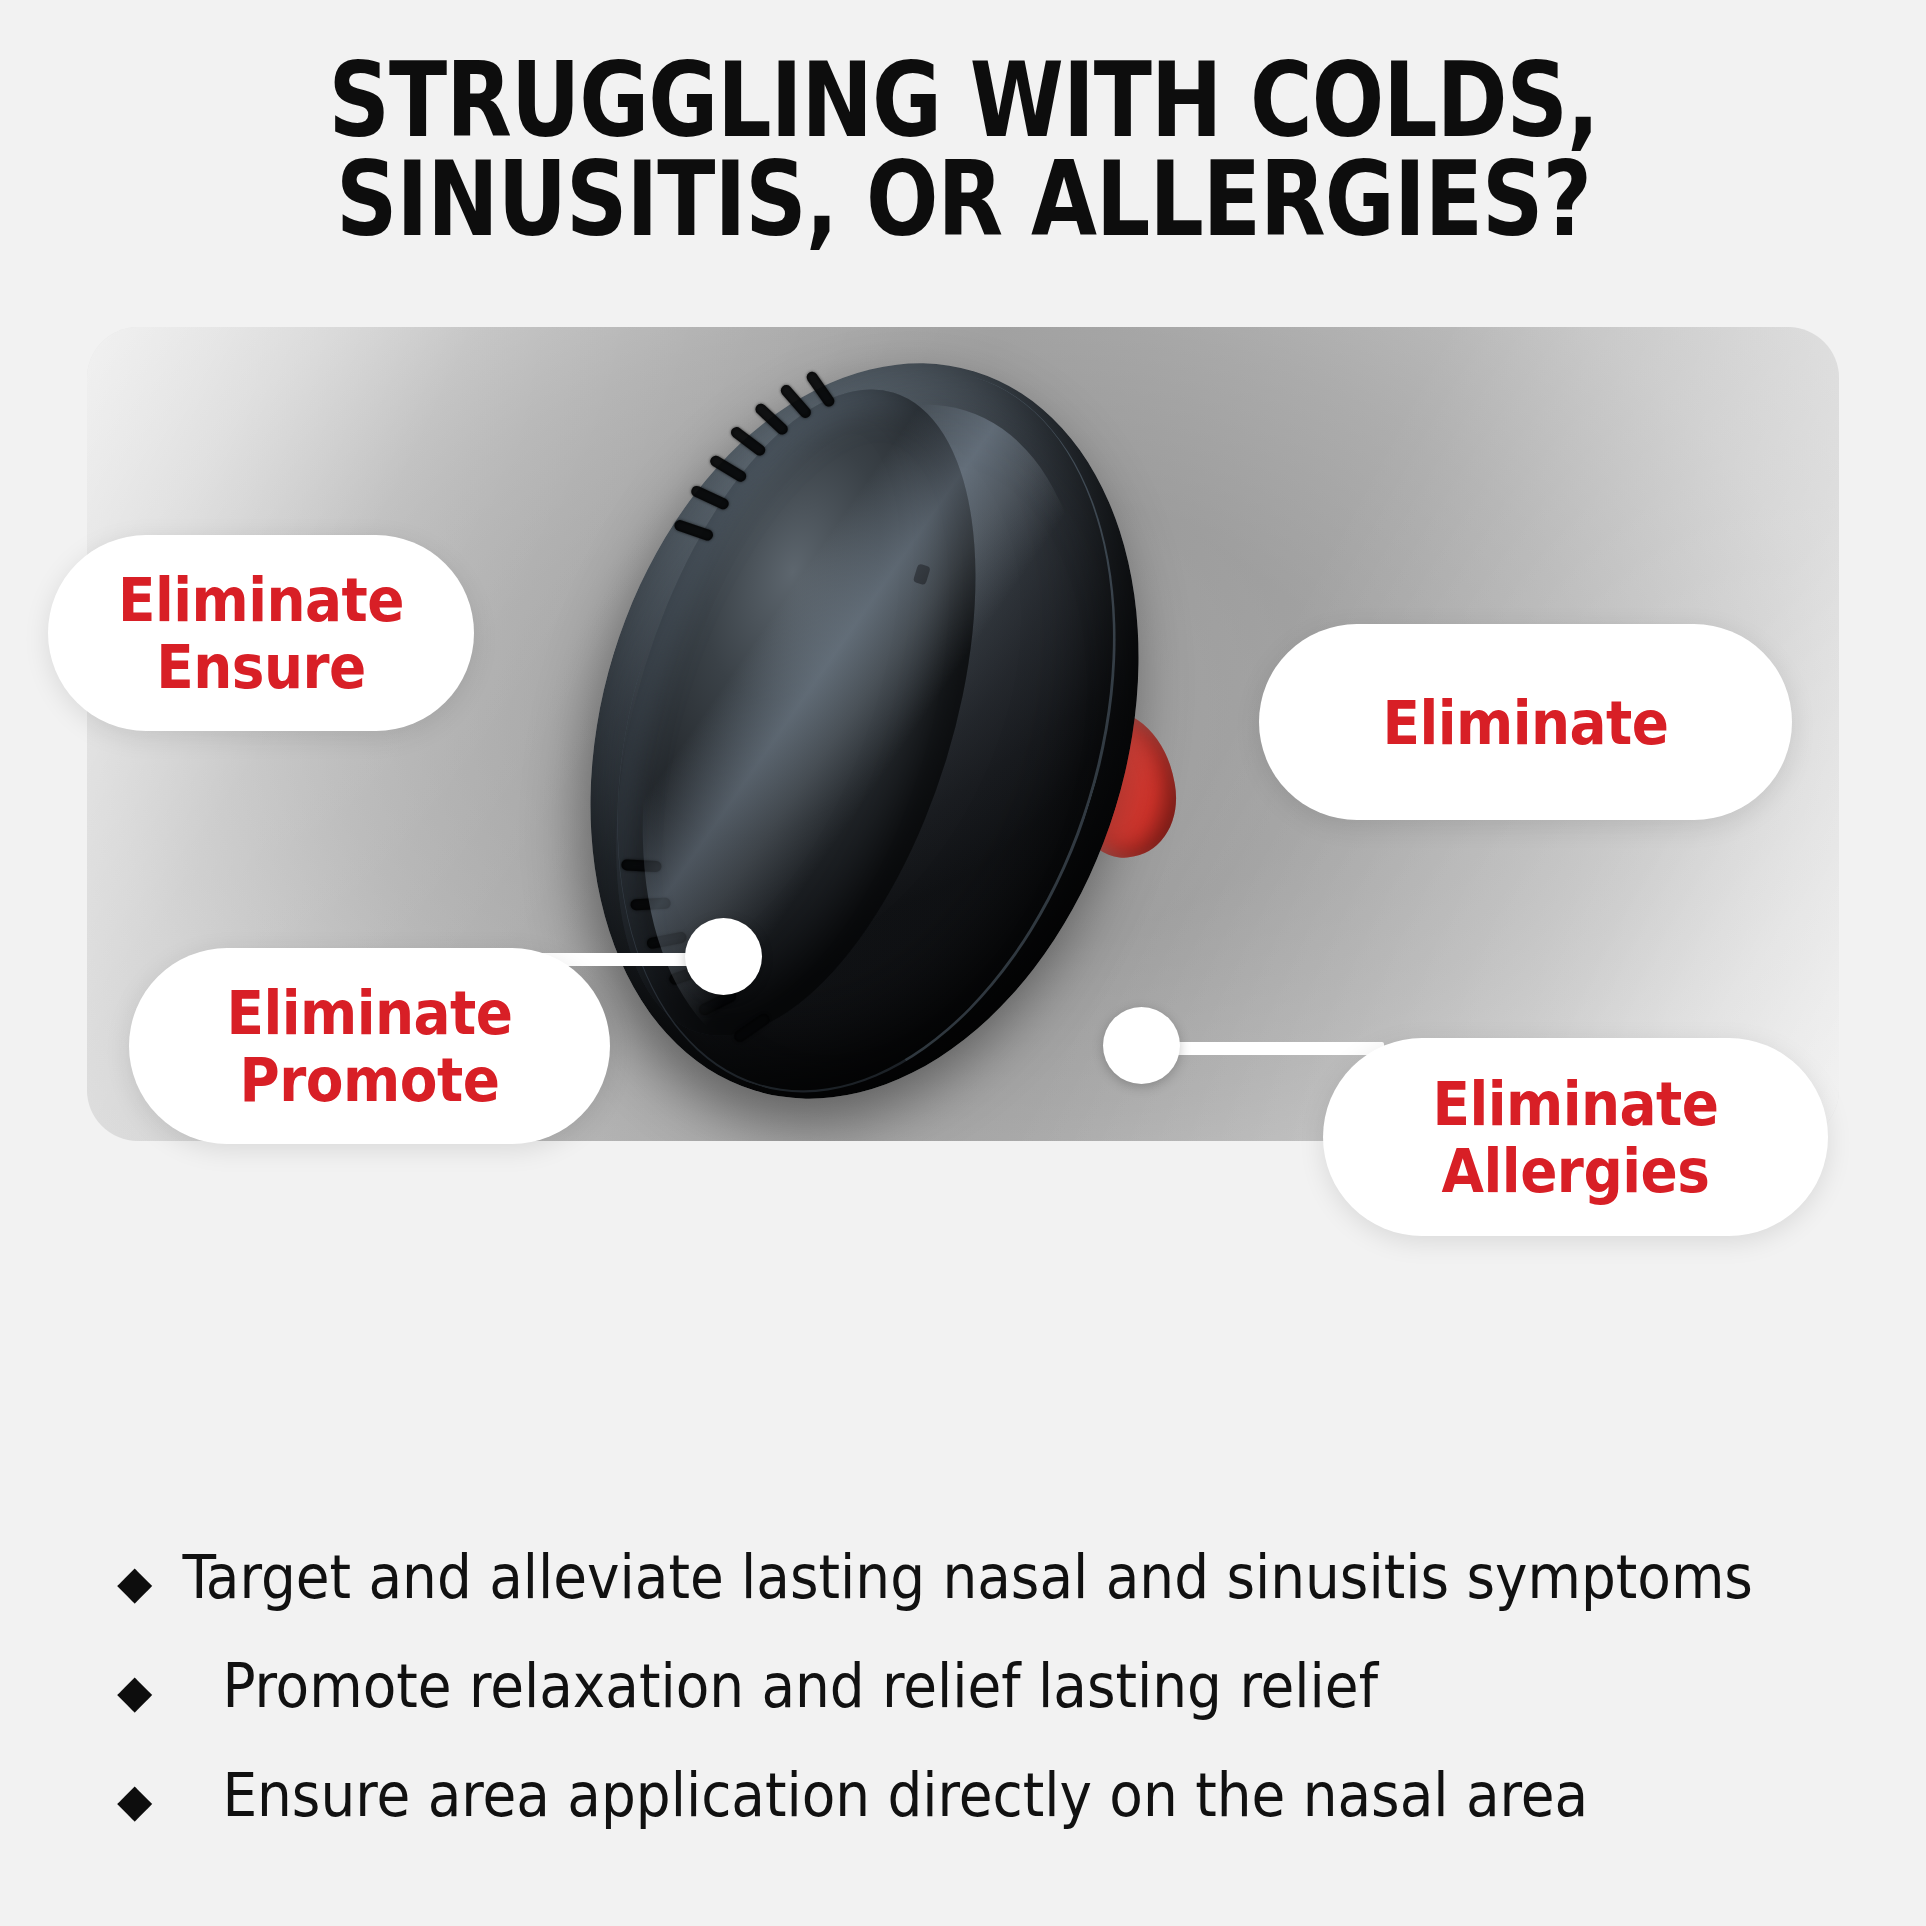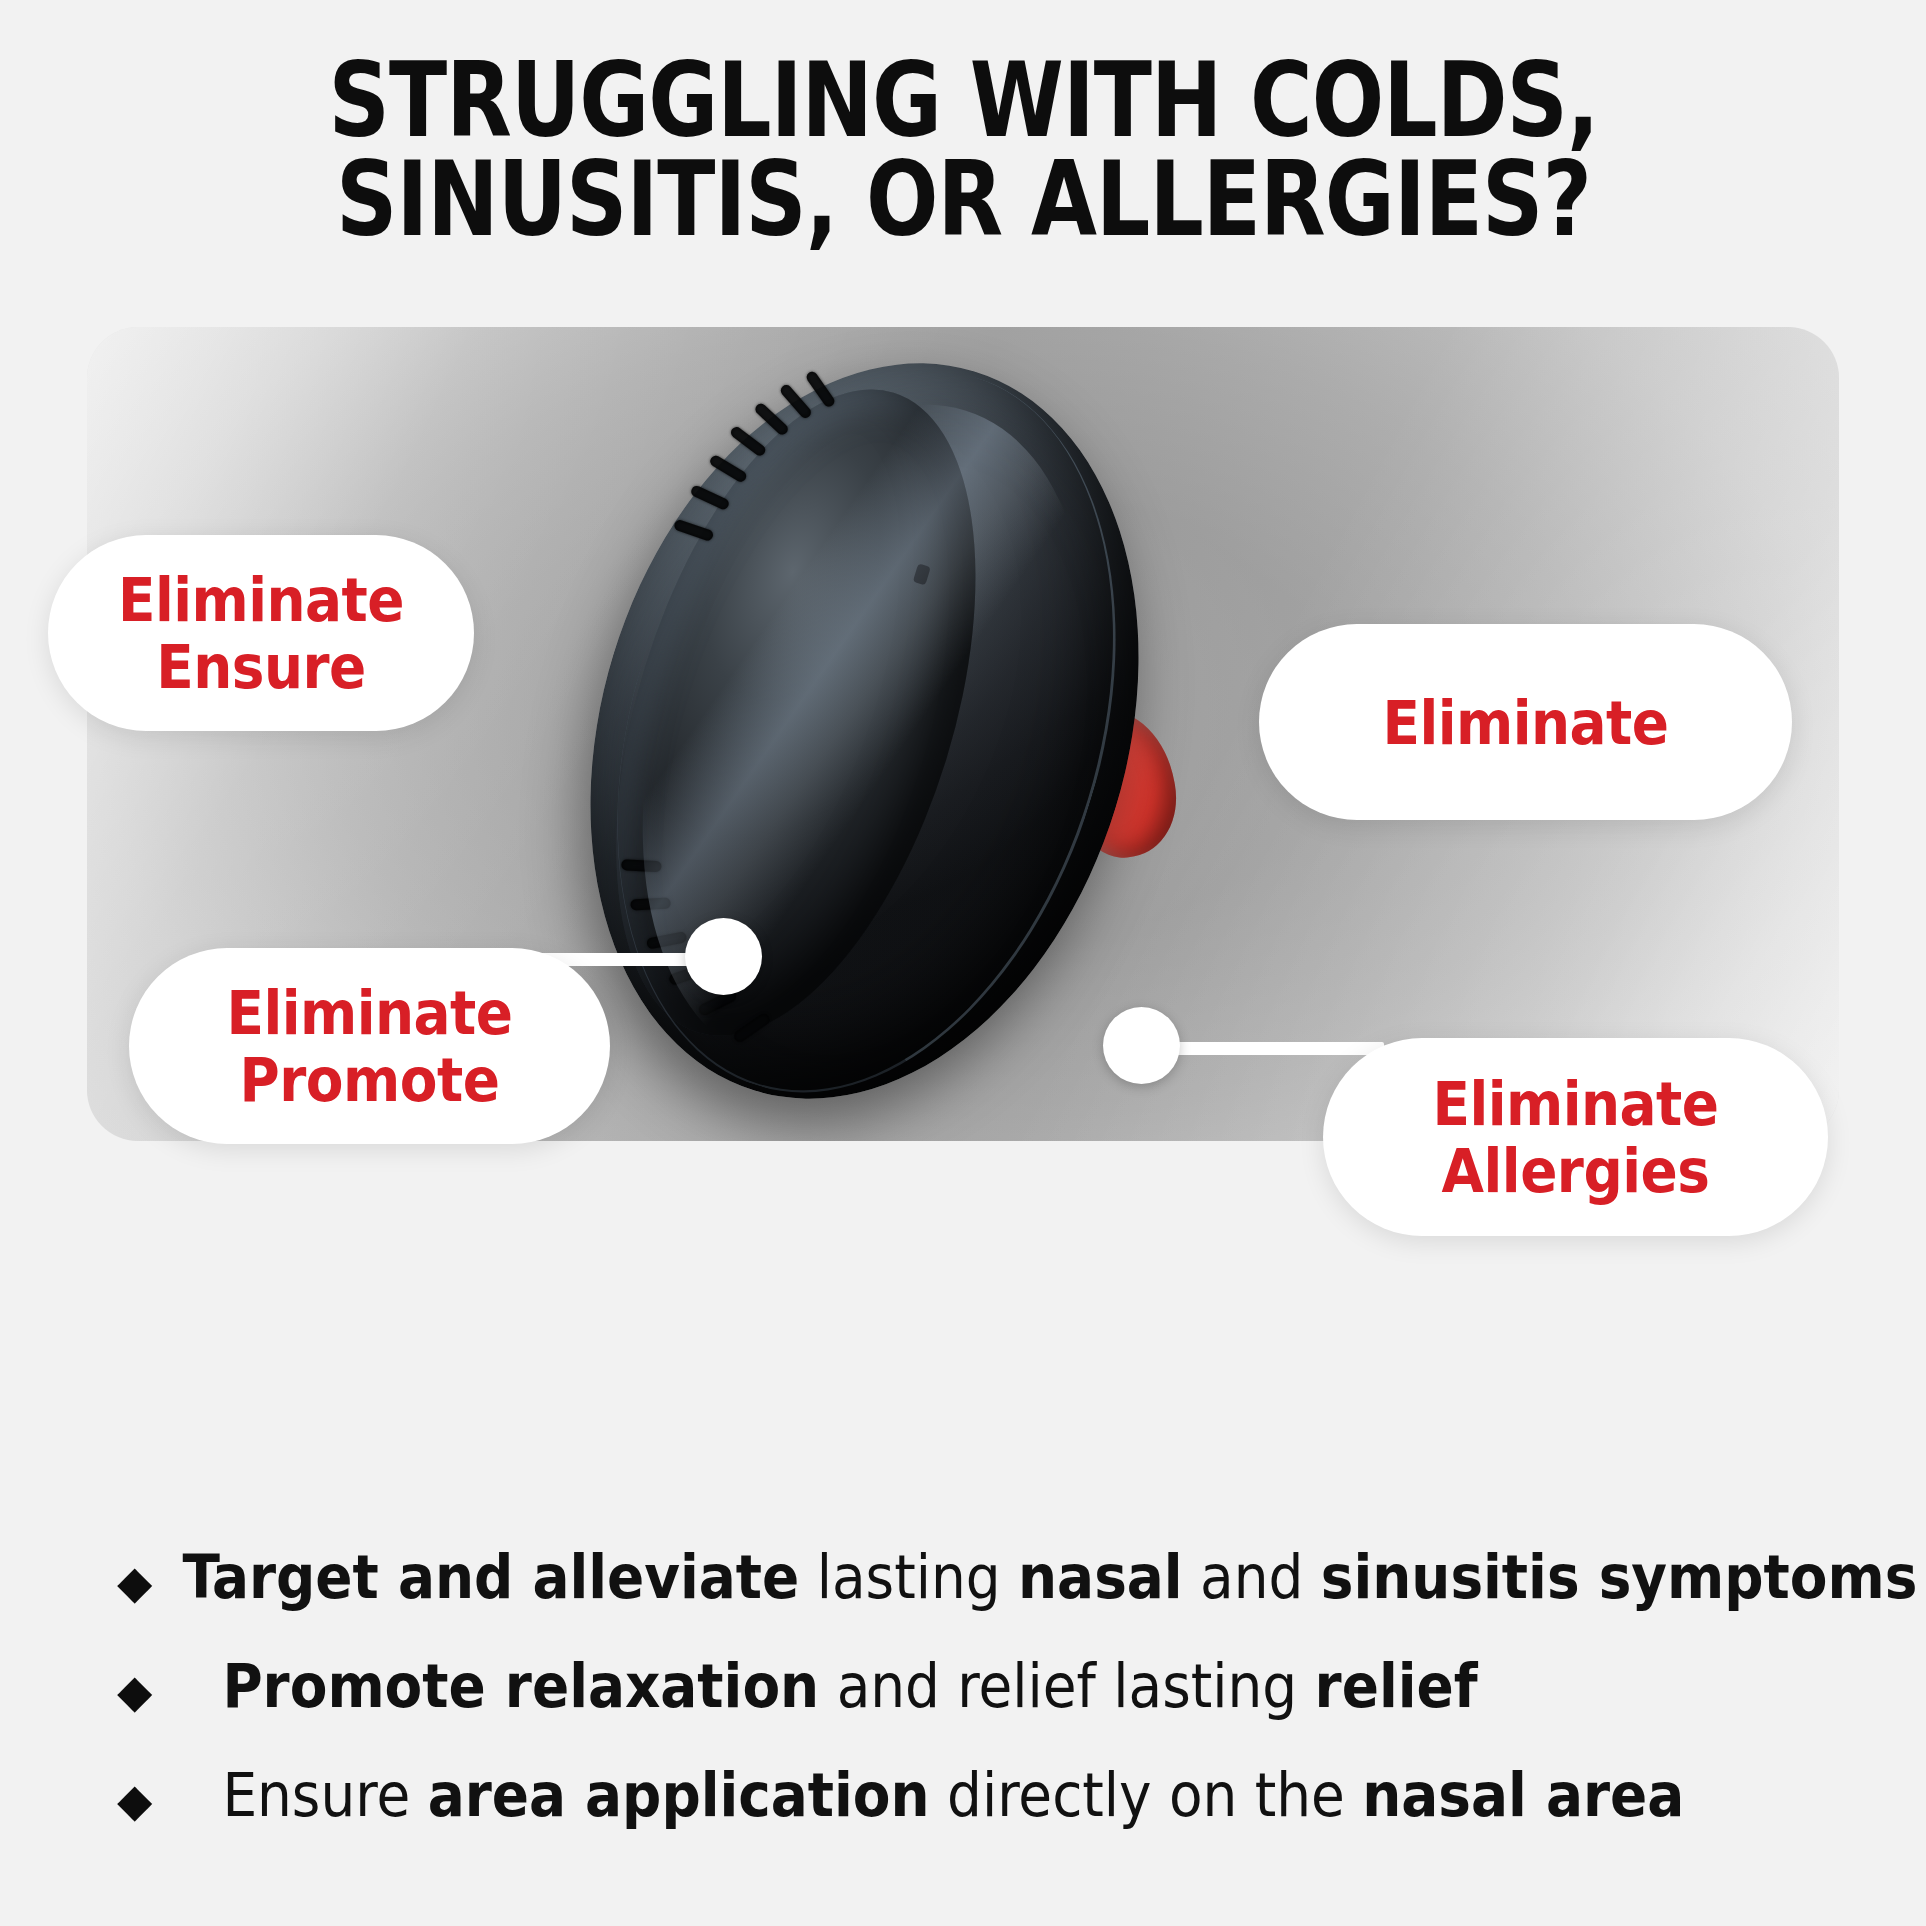--- a/index.html
+++ b/index.html
@@ -232,21 +232,21 @@
     margin-right:30px;
     flex:0 0 auto;
   }
   .bullet-text {
     font-family:"DejaVu Sans Condensed","Liberation Sans Narrow","Liberation Sans", sans-serif;
     font-size:61px;
     line-height:65px;
     color:#111111;
     white-space:nowrap;
   }
-  .bullet-text b { font-weight:bold; }
+  .bullet-text b { font-weight:normal; }
   .bullet-text span.reg { font-weight:normal; }
 
   
   #bullet-1 { padding-left:117px; }
   #bullet-2 { padding-left:117px; }
   #bullet-3 { padding-left:117px; }
   #bullet-2 .bullet-text { margin-left:40px; }
   #bullet-3 .bullet-text { margin-left:40px; }
 </style>
 </head>

